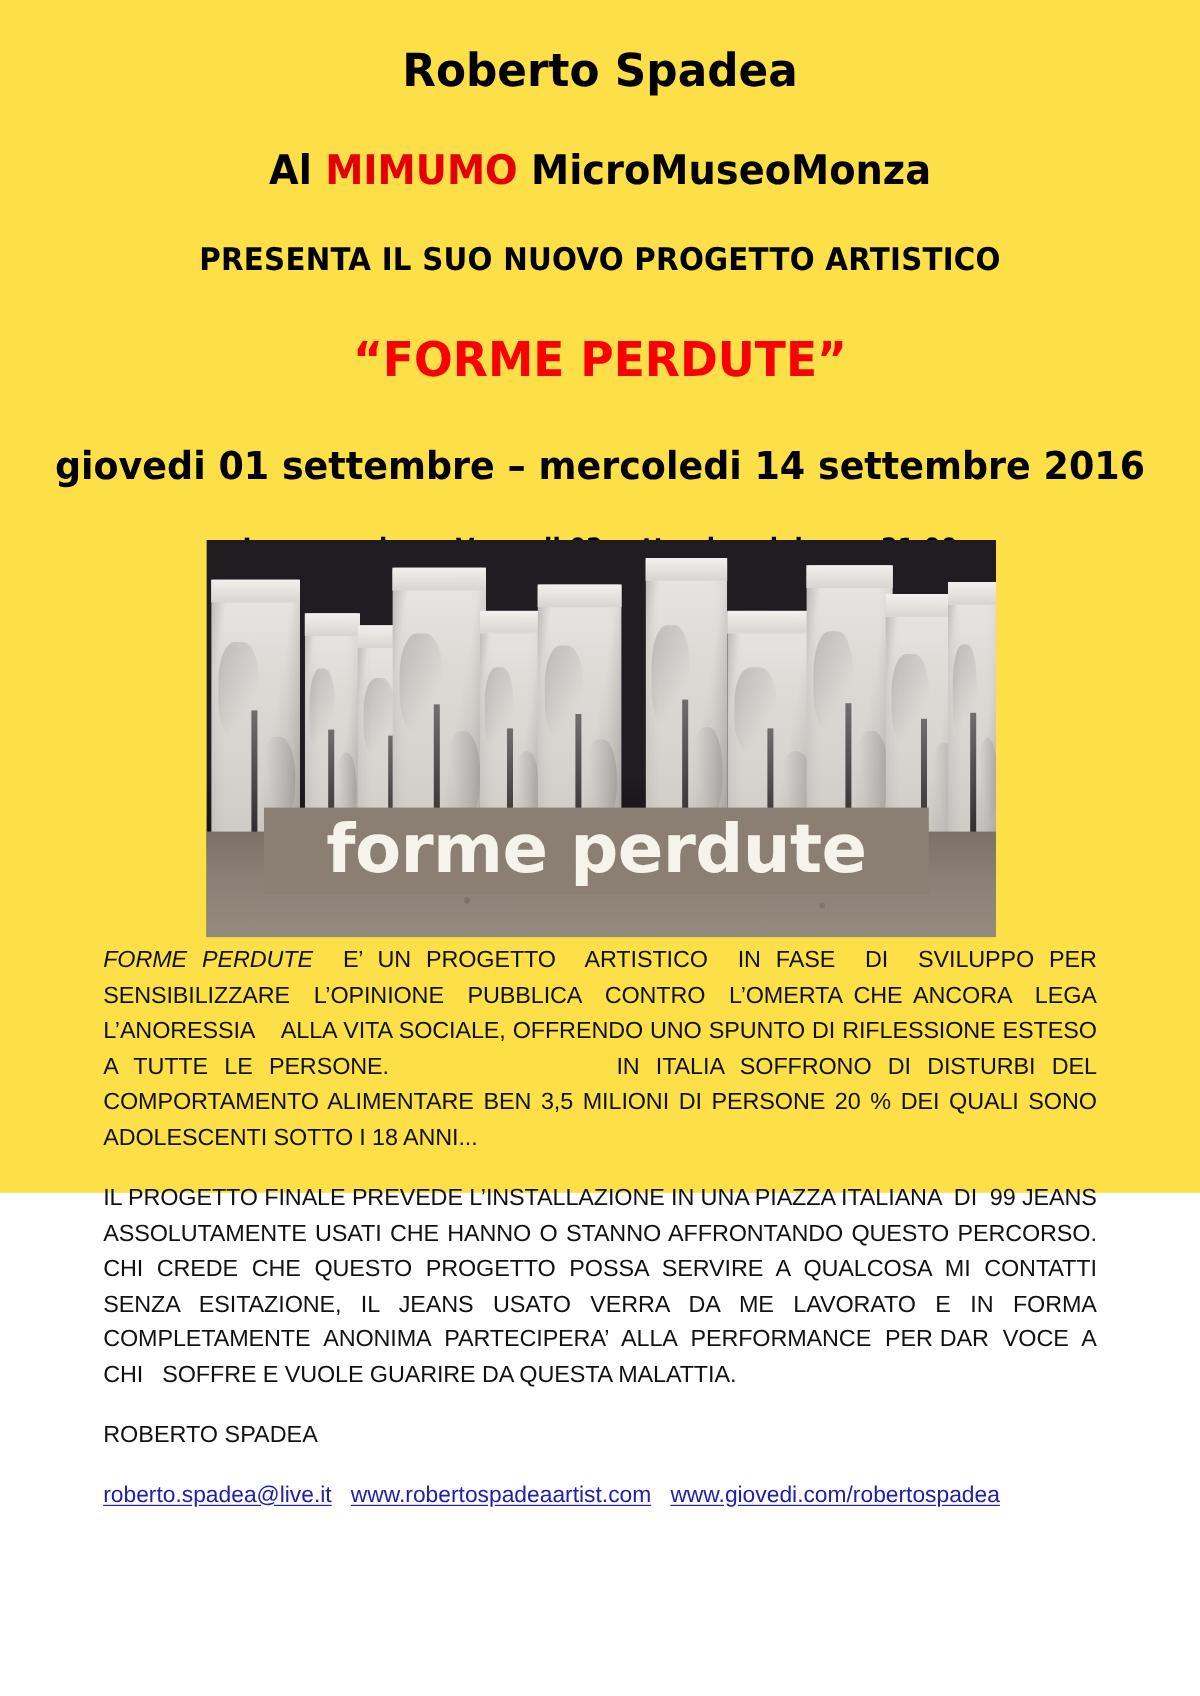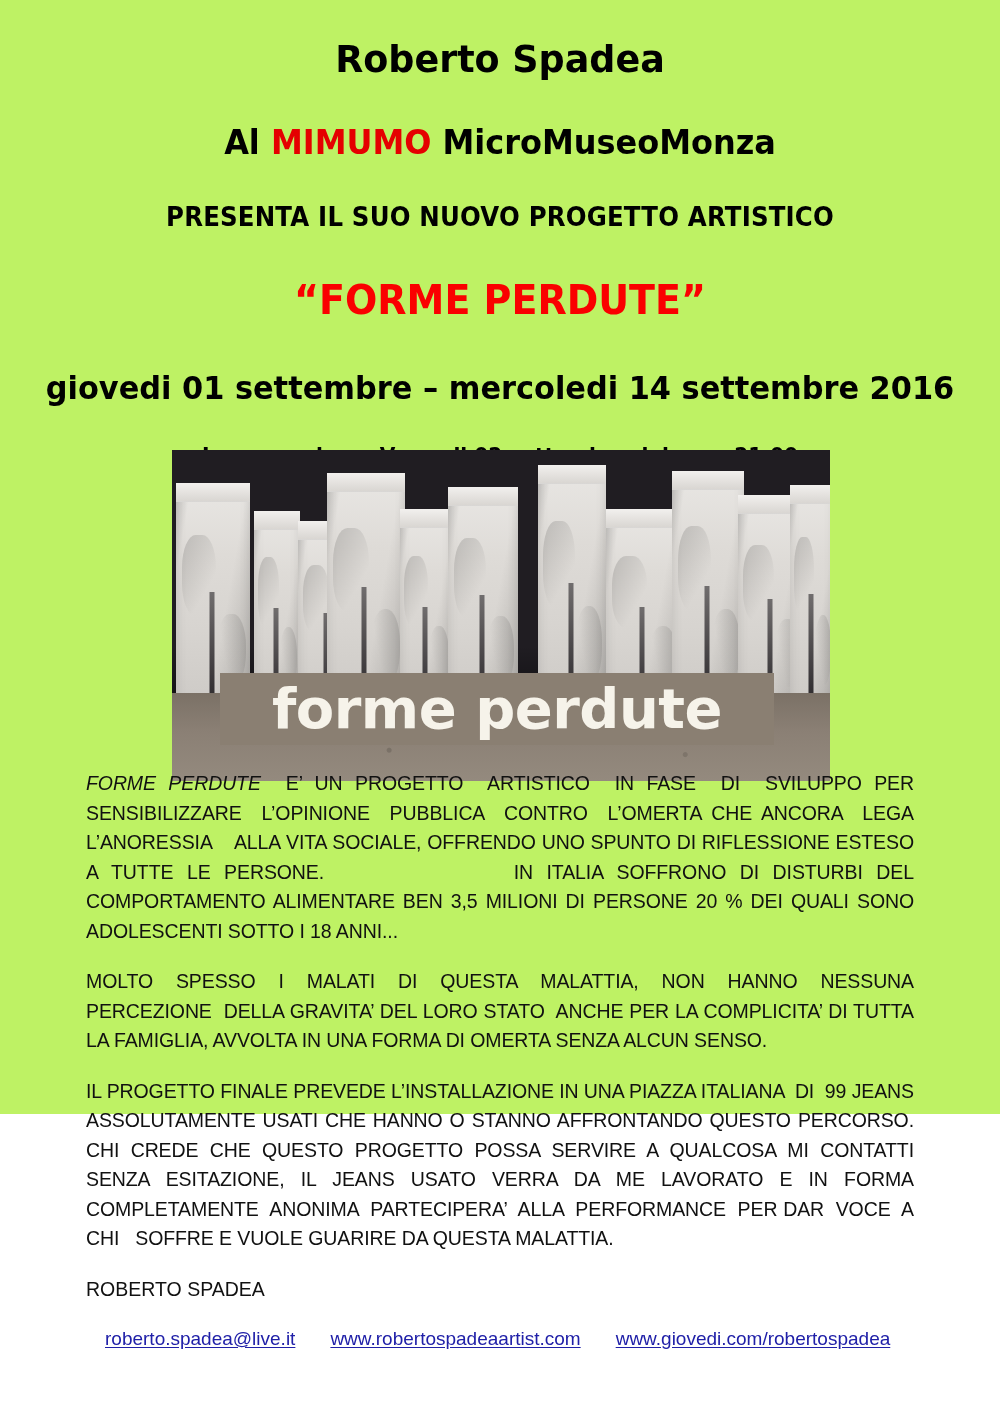--- a/index.html
+++ b/index.html
@@ -11,23 +11,23 @@
     width: 1000px;
     height: 1413px;
     font-family: "Liberation Sans", sans-serif;
     color: #000000;
     position: relative;
     overflow: hidden;
   }
 
   .poster {
     width: 1000px;
-    height: 1114px;
+    height: 994px;
     position: relative;
-    background: #bef264;
+    background: #fde047;
   }
 
   
   .head-zone {
     padding-top: 40px;
     text-align: center;
   }
 
   .h-name {
     font-family: "DejaVu Sans", sans-serif;
@@ -195,21 +195,21 @@
     color: #f6f3ea;
     line-height: 1;
     letter-spacing: -0.5px;
     white-space: nowrap;
   }
 
   
   .body-zone {
     position: absolute;
     left: 86px;
-    top: 769px;
+    top: 786px;
     width: 828px;
   }
   .para {
     font-family: "Liberation Sans", sans-serif;
     font-size: 19.5px;
     line-height: 29.5px;
     text-align: justify;
     margin: 0 0 21px 0;
     color: #111111;
     letter-spacing: -0.1px;
@@ -231,21 +231,20 @@
     font-family: "Liberation Sans", sans-serif;
     font-size: 19px;
     line-height: 26px;
     color: #2020a8;
     white-space: nowrap;
   }
   .links a {
     color: #2020a8;
     text-decoration: underline;
     text-underline-offset: 2px;
-    margin-left: 19px;
   }
   .links .gap { display: inline-block; width: 16px; }
 </style>
 </head>
 <body>
 
 <div class="poster">
 
   <div class="head-zone">
 
@@ -317,21 +316,20 @@
       <div class="banner">
         <span class="banner-text">forme perdute</span>
       </div>
     </div>
   </div>
 
   <div class="body-zone">
 
     <p class="para"><span class="ital">FORME PERDUTE</span><span>  E’ UN PROGETTO  ARTISTICO  IN FASE  DI  SVILUPPO PER SENSIBILIZZARE  L’OPINIONE  PUBBLICA  CONTRO  L’OMERTA CHE ANCORA  LEGA L’ANORESSIA    ALLA VITA SOCIALE, OFFRENDO UNO SPUNTO DI RIFLESSIONE ESTESO A TUTTE LE PERSONE.              IN ITALIA SOFFRONO DI DISTURBI DEL COMPORTAMENTO ALIMENTARE BEN 3,5 MILIONI DI PERSONE 20 % DEI QUALI SONO ADOLESCENTI SOTTO I 18 ANNI...</span></p>
 
-    <p class="para">MOLTO  SPESSO  I  MALATI  DI  QUESTA  MALATTIA,  NON  HANNO  NESSUNA PERCEZIONE  DELLA GRAVITA’ DEL LORO STATO  ANCHE PER LA COMPLICITA’ DI TUTTA  LA FAMIGLIA, AVVOLTA IN UNA FORMA DI OMERTA SENZA ALCUN SENSO.</p>
 
     <p class="para">IL PROGETTO FINALE PREVEDE L’INSTALLAZIONE IN UNA PIAZZA ITALIANA  DI  99 JEANS  ASSOLUTAMENTE USATI CHE HANNO O STANNO AFFRONTANDO QUESTO PERCORSO.  CHI CREDE CHE QUESTO PROGETTO POSSA SERVIRE A QUALCOSA MI CONTATTI SENZA ESITAZIONE, IL JEANS USATO VERRA DA ME LAVORATO E IN FORMA  COMPLETAMENTE  ANONIMA  PARTECIPERA’  ALLA  PERFORMANCE  PER DAR  VOCE  A CHI   SOFFRE E VUOLE GUARIRE DA QUESTA MALATTIA.</p>
 
     <p class="signature">ROBERTO SPADEA</p>
 
     <div class="links"><a href="#">roberto.spadea@live.it</a><span class="gap"></span><a href="#">www.robertospadeaartist.com</a><span class="gap"></span><a href="#">www.giovedi.com/robertospadea</a></div>
   </div>
 
 </div>
 

